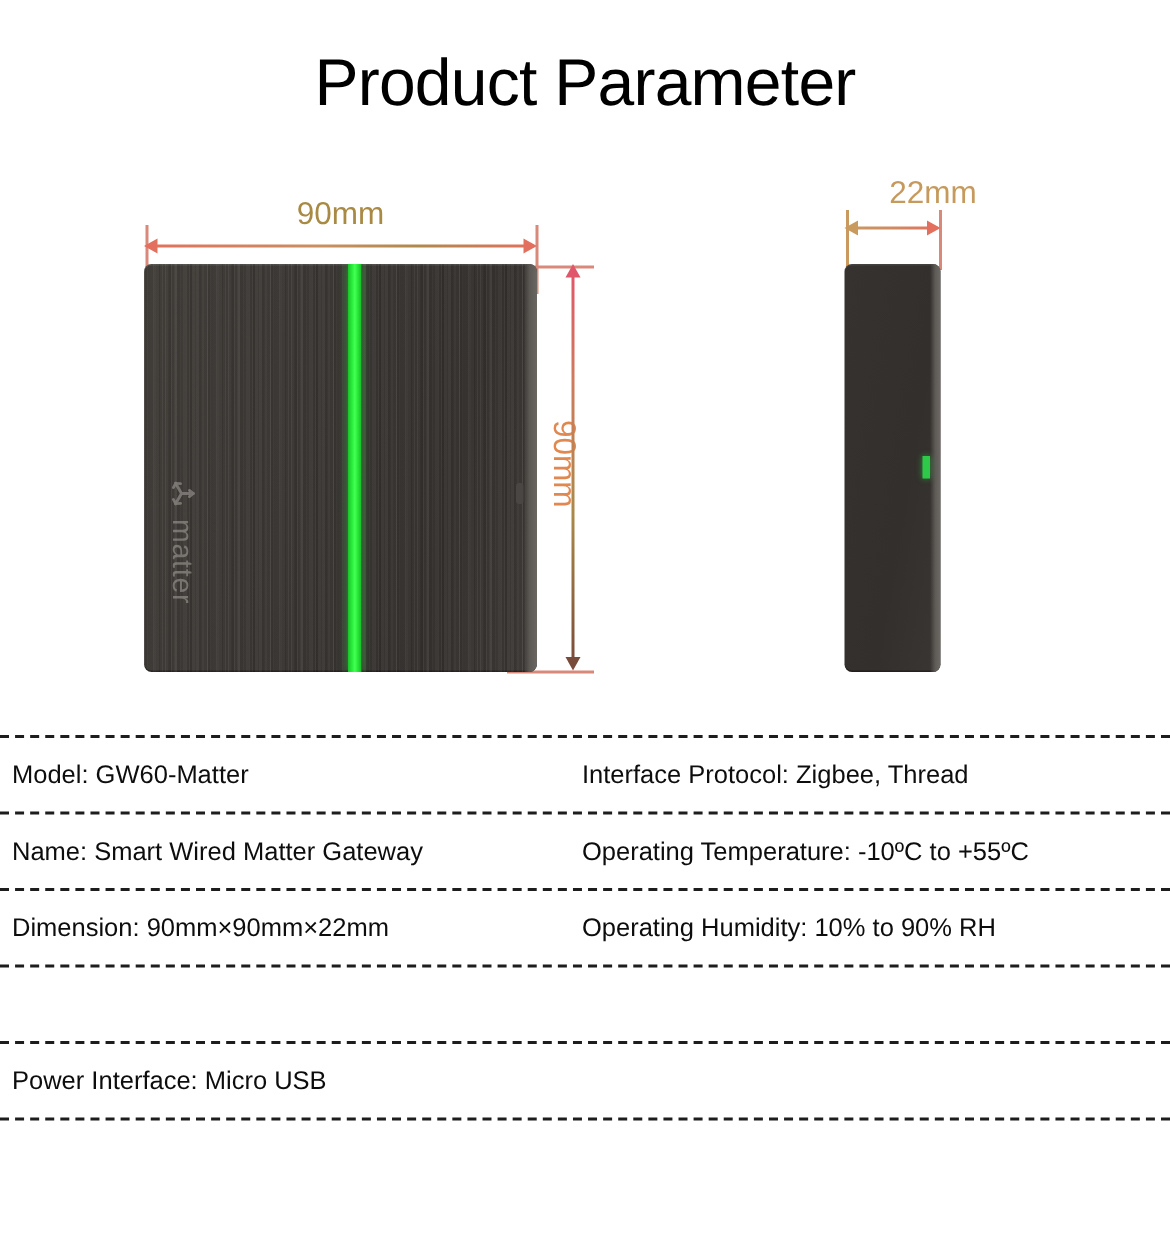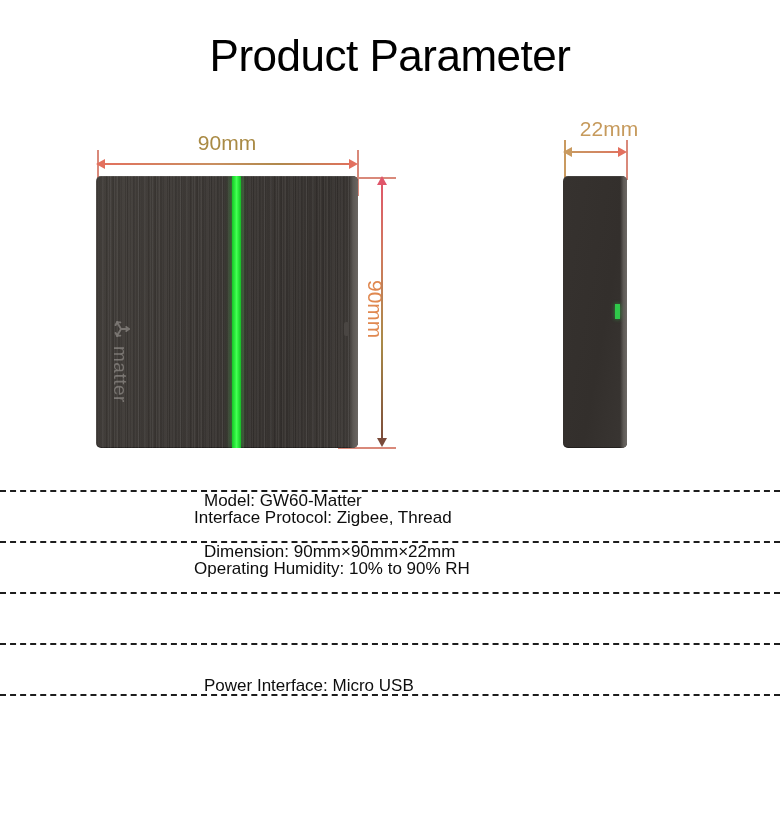--- a/index.html
+++ b/index.html
@@ -179,21 +179,21 @@
     color: #a98a44;
   }
   .dim-90-right {
     left: 386px;
     top: 170px;
     color: #e08850;
     transform: rotate(90deg);
     transform-origin: left top;
   }
   .dim-22-top {
-    left: 565px;
+    left: 578px;
     top: 8px;
     width: 88px;
     text-align: center;
     color: #c69a5c;
   }
 
   
   .ext-line {
     position: absolute;
     background: #d9897a;
@@ -261,21 +261,20 @@
     top: 490px;
     left: 0;
     width: 780px;
   }
   .spec-row {
     position: relative;
     display: flex;
     height: 49px;
     align-items: center;
     border-top: 2px dashed #1d1d1d;
-    flex-direction: column;
   }
   .spec-row:last-child {
     border-bottom: 2px dashed #1d1d1d;
     justify-content: flex-end;
   }
   .spec-cell {
     font-size: 17px;
     font-weight: normal;
     color: #0d0d0d;
     white-space: nowrap;
@@ -351,20 +350,24 @@
 
 </div>
 
 <div class="spec-table">
 
   <div class="spec-row">
     <div class="spec-cell left">Model: GW60-Matter</div>
     <div class="spec-cell right">Interface Protocol: Zigbee, Thread</div>
   </div>
 
+  <div class="spec-row">
+    <div class="spec-cell left">Name: Smart Wired Matter Gateway</div>
+    <div class="spec-cell right">Operating Temperature: -10ºC to +55ºC</div>
+  </div>
 
   <div class="spec-row">
     <div class="spec-cell left">Dimension: 90mm×90mm×22mm</div>
     <div class="spec-cell right">Operating Humidity:  10% to 90% RH</div>
   </div>
 
 
   <div class="spec-row">
   </div>
 

